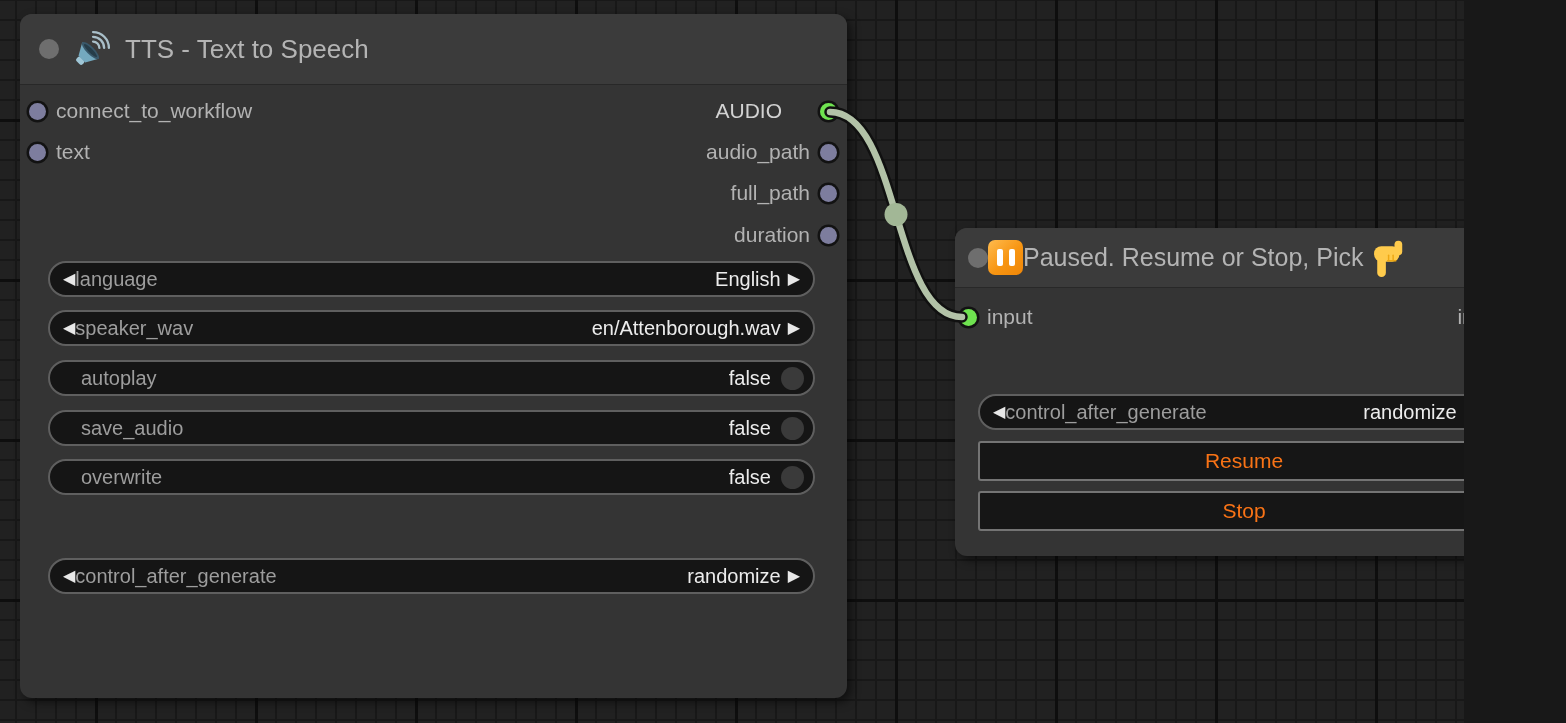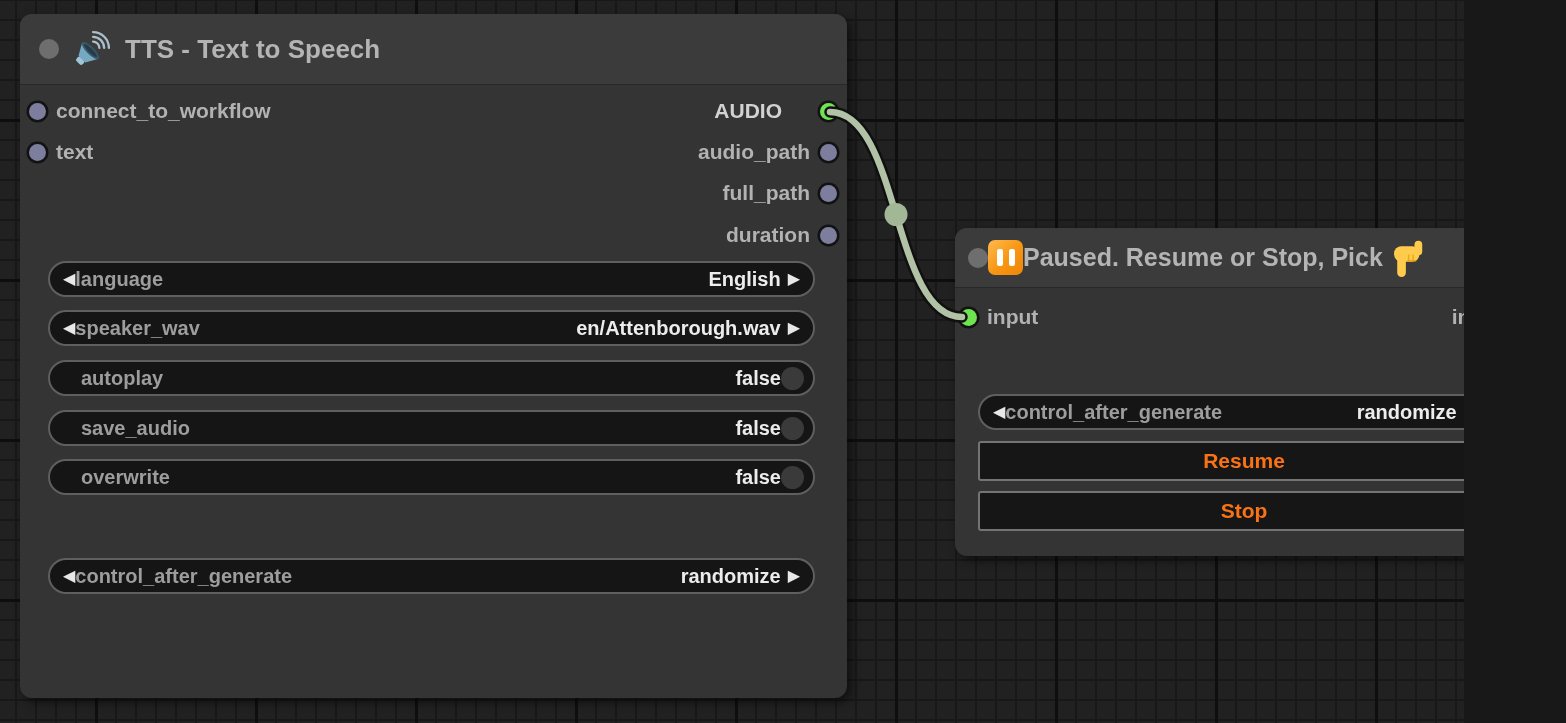--- a/index.html
+++ b/index.html
@@ -8,21 +8,20 @@
     position:relative;width:1464px;height:723px;overflow:hidden;
     font-family:"Liberation Sans","DejaVu Sans",sans-serif;
     background-color:#212121;
     background-image:
       linear-gradient(#0e0e0e 3px, transparent 3px),
       linear-gradient(90deg,#0e0e0e 3px, transparent 3px),
       linear-gradient(#181818 2px, transparent 2px),
       linear-gradient(90deg,#181818 2px, transparent 2px);
     background-size:160px 160px,160px 160px,20px 20px,20px 20px;
     background-position:95px 119px,95px 119px,15px 19px,15px 19px;
-    font-weight:bold;
   }
   .node{
     position:absolute;background:#343434;border-radius:12px;
     box-shadow:4px 4px 10px rgba(0,0,0,.55);z-index:2;
   }
   .title-bar{
     display:flex;align-items:center;background:#3b3b3b;
     border-radius:12px 12px 0 0;border-bottom:1px solid #282828;
   }
   .collapse-dot{width:20px;height:20px;border-radius:50%;background:#6e6e6e;flex:0 0 auto;}
@@ -35,21 +34,21 @@
   .slot.out{flex-direction:row-reverse;}
   .widget{
     position:absolute;height:36px;display:flex;align-items:center;
     background:#151515;border:2px solid #5f5f5f;border-radius:18px;
     font-size:20px;padding:0 13px;color:#9d9d9d;
   }
   .w-arrow{color:#e8e8e8;font-size:16px;line-height:1;flex:0 0 auto;
     font-family:"DejaVu Sans",sans-serif;cursor:pointer;}
   .w-label{white-space:nowrap;}
   .toggle .w-label{margin-left:18px;}
-  .w-value{margin-left:auto;color:#ececec;white-space:nowrap;}
+  .w-value{margin-left:auto;color:#ececec;white-space:nowrap;padding-right:10px;}
   .combo .w-value{padding-right:7px;}
   .w-knob{width:23px;height:23px;border-radius:50%;background:#3a3a3a;
     margin-right:-4px;flex:0 0 auto;}
   .node-btn{
     position:absolute;height:40px;display:flex;align-items:center;justify-content:center;
     background:#161616;border:2px solid #747474;border-radius:3px;
     color:#f97316;font-size:21px;cursor:pointer;
   }
   .pause-icon{
     width:35px;height:35px;border-radius:7px;flex:0 0 auto;

